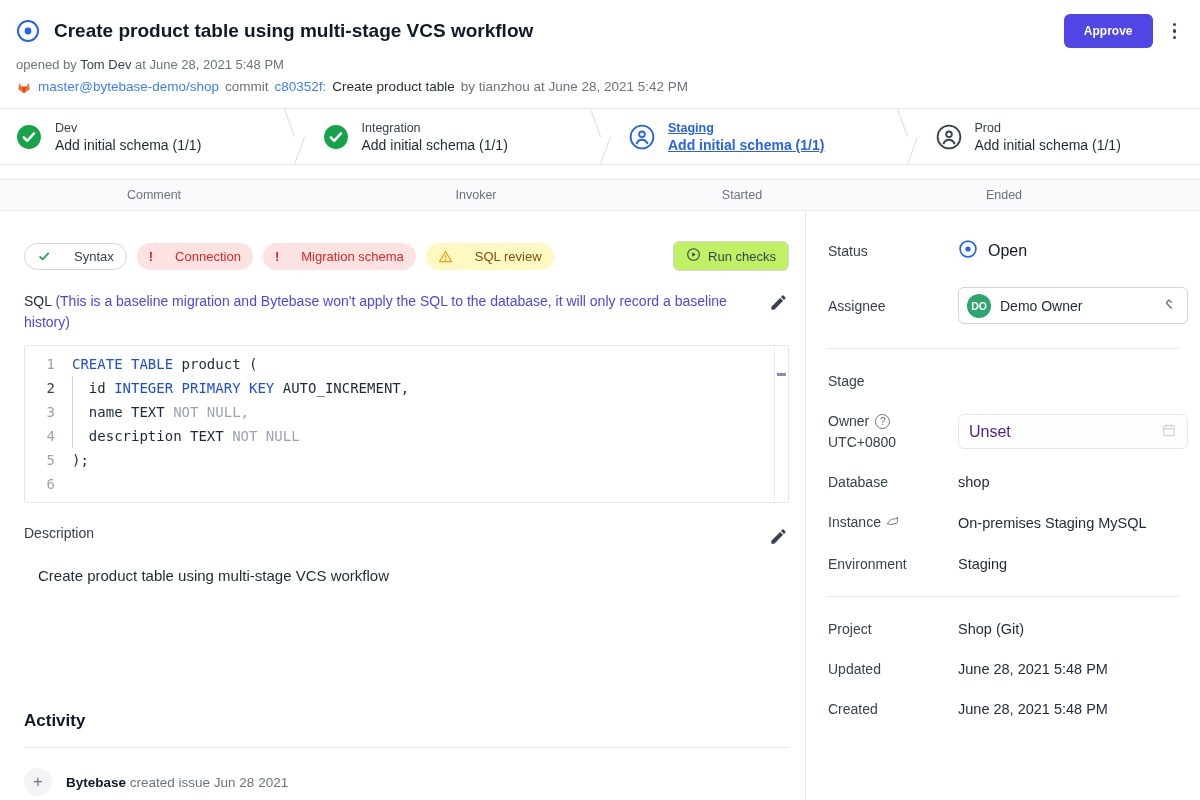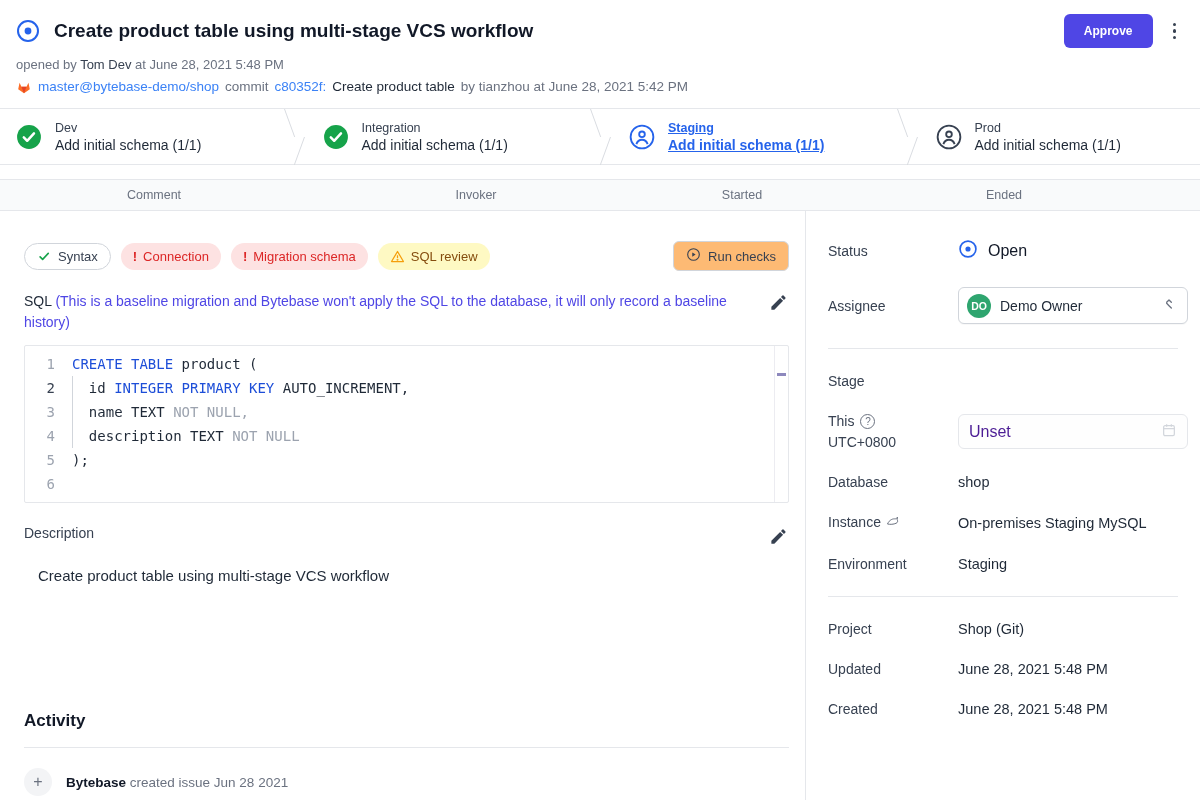--- a/index.html
+++ b/index.html
@@ -40,28 +40,28 @@
                 background:#f9fafb; display:flex; height:32px; align-items:center; padding:0 16px; }
   .task-col { font-size:12.5px; color:#6b7280; text-align:center; }
 
   
   .main { display:flex; height:595px; }
   .main-left { flex:1; display:flex; flex-direction:column; padding:30px 16px 8px 24px; min-width:0; }
   .sidebar { width:395px; flex:0 0 395px; border-left:1px solid #e5e7eb; padding:28px 12px 0 22px; }
 
   
   .checks-row { display:flex; align-items:center; margin-bottom:20px; }
-  .badge { display:inline-flex; align-items:center; gap:6px; height:27px; padding:0 12px;
+  .badge { display:inline-flex; align-items:center; gap:22px; height:27px; padding:0 12px;
            border-radius:14px; font-size:13px; margin-right:10px; cursor:pointer; }
   .b-ok   { background:#fff; border:1px solid #d1d5db; color:#374151; }
   .b-err  { background:#fde2e2; color:#dc2626; }
   .b-err .ex { font-weight:700; }
   .b-warn { background:#fef9c3; color:#854d0e; }
   .run-checks { margin-left:auto; display:inline-flex; align-items:center; gap:7px; height:30px;
-                padding:0 12px; background:#fdba74; border:1px solid #d1d5db; border-radius:6px;
+                padding:0 12px; background:#bef264; border:1px solid #d1d5db; border-radius:6px;
                 font-size:13px; color:#374151; cursor:pointer; }
 
   
   .sql-head { display:flex; margin-bottom:12px; }
   .sql-head .text { font-size:14px; line-height:21px; flex:1; padding-right:18px; }
   .sql-label { color:#1f2937; }
   .sql-note { color:#4f46e5; }
   .pencil { width:20px; height:20px; flex:0 0 20px; cursor:pointer; margin-top:2px; }
 
   
@@ -314,21 +314,21 @@
             </svg></span>
         </div>
       </div>
       <hr class="side-hr">
       <div class="side-row">
         <div class="side-label">Stage</div>
       </div>
       <div class="side-row">
         <div class="when-labels">
           <div class="when-top">
-            <span>This</span>
+            <span>Owner</span>
             <span class="help-ic">?</span>
           </div>
           <div class="tz">UTC+0800</div>
         </div>
         <div class="date-input">
           <span class="val">Unset</span>
           <span><svg viewBox="0 0 24 24" width="16" height="16" fill="none" stroke="#d1d5db" stroke-width="1.8">
               <rect x="4" y="5.5" width="16" height="15" rx="2"></rect>
               <line x1="4" y1="10" x2="20" y2="10"></line>
               <line x1="8.5" y1="3.5" x2="8.5" y2="7"></line>

